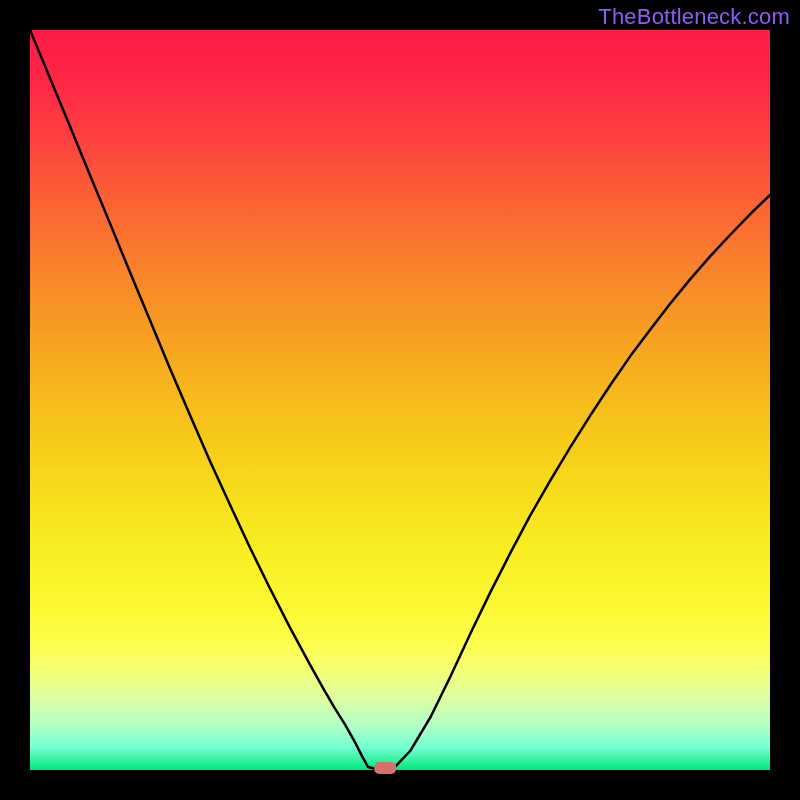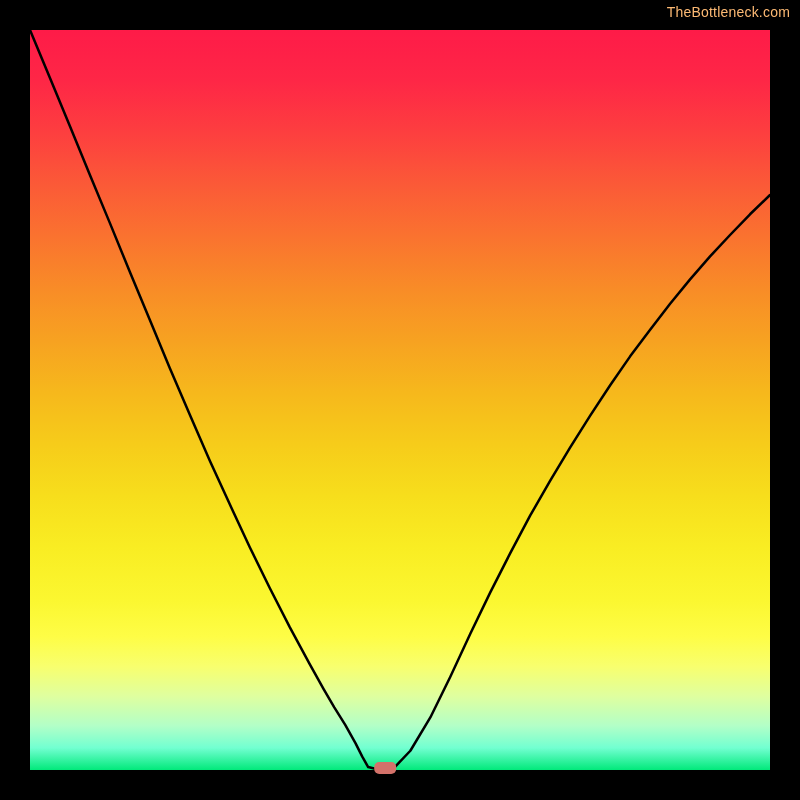--- a/index.html
+++ b/index.html
@@ -14,23 +14,23 @@
   .frame {
     position: relative;
     width: 800px;
     height: 800px;
     background: #000;
   }
   .watermark {
     position: absolute;
     top: 4px;
     right: 10px;
-    font-size: 14px;
+    font-size: 22px;
     font-weight: 500;
-    color: #fdba74;
+    color: #8b5cf6;
     z-index: 10;
     letter-spacing: 0.2px;
   }
   svg.plot {
     position: absolute;
     top: 0;
     left: 0;
     width: 800px;
     height: 800px;
     display: block;

